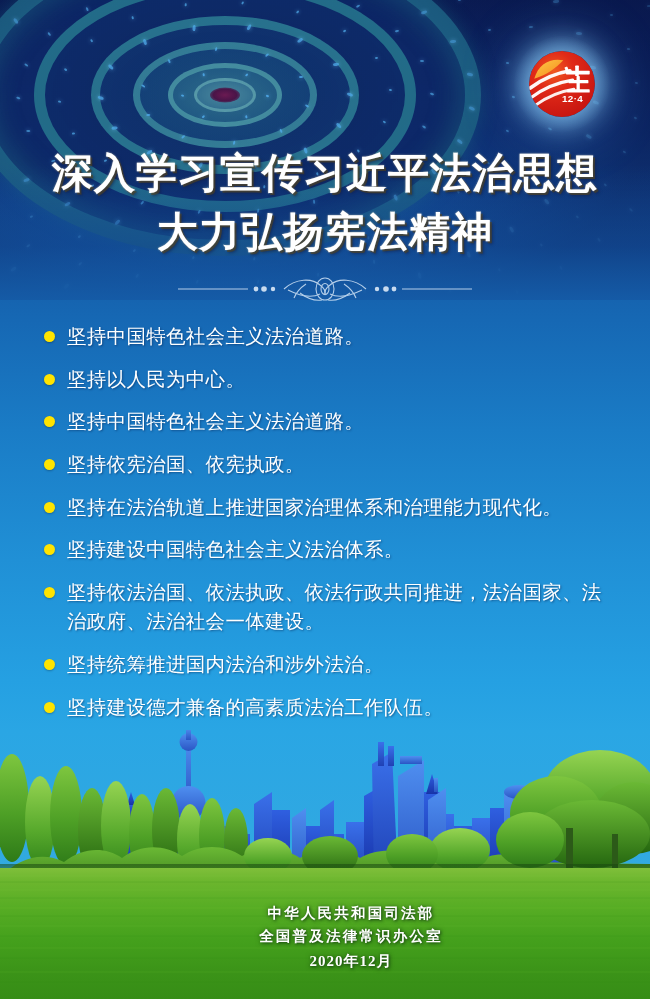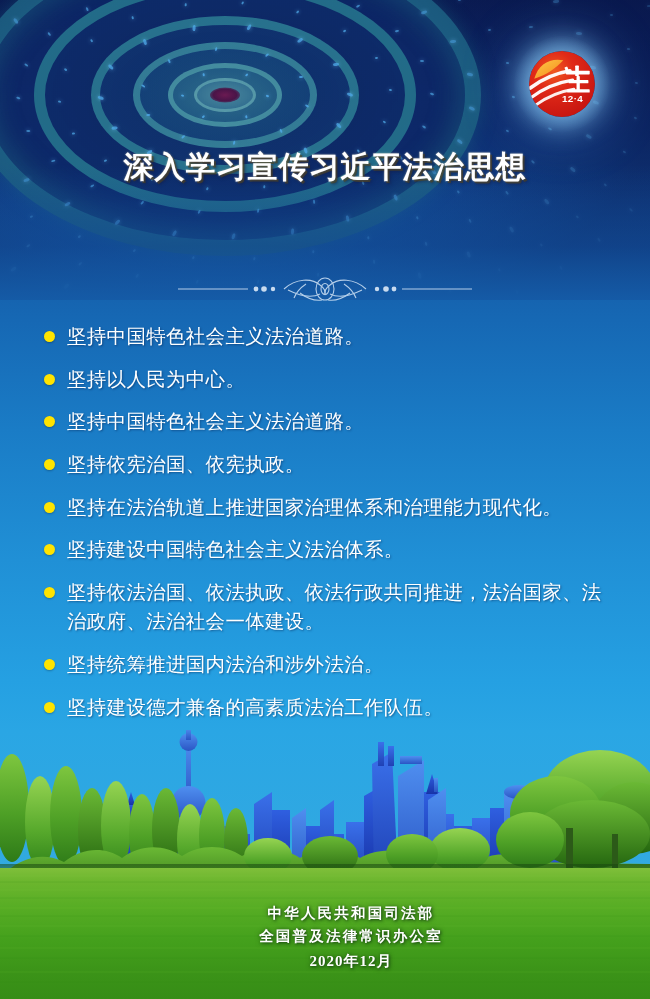--- a/index.html
+++ b/index.html
@@ -98,21 +98,21 @@
     font-family:"Liberation Sans","DejaVu Sans",sans-serif;
     font-weight:700;
     color:#ffffff;
     letter-spacing:1px;
     line-height:1.24;
     text-shadow:
       2px 2px 0 rgba(90,70,20,0.55),
       3px 3px 3px rgba(20,30,70,0.55),
       0 0 2px rgba(255,240,200,0.6);
   }
-  .title-1{font-size:30px;text-align:center;}
+  .title-1{font-size:41px;text-align:center;}
   .title-2{font-size:41px;margin-top:8px;}
 
   
   .ornament{
     position:absolute;left:0;top:272px;width:650px;height:34px;
   }
 
   
   .logo{
     position:absolute;left:529px;top:51px;width:66px;height:66px;
@@ -389,20 +389,21 @@
         <rect x="58" y="58" width="34" height="5" rx="1"></rect>
         <rect x="55" y="24" width="4.5" height="9" rx="1" transform="rotate(-22 57 28)"></rect>
       </g>
 
       <text x="66" y="77" font-family="Liberation Sans, sans-serif" font-size="15" font-weight="700" fill="#ffffff" text-anchor="middle" letter-spacing="0.5">12·4</text>
     </svg>
   </div>
 
   <div class="title-wrap">
     <div class="title-line title-1">深入学习宣传习近平法治思想</div>
+    <div class="title-line title-2">大力弘扬宪法精神</div>
   </div>
 
   <div class="ornament">
     <svg width="650" height="34" viewBox="0 0 650 34">
       <g stroke="#cfe2f5" stroke-width="1.1" fill="none" opacity="0.85">
         <line x1="178" y1="17" x2="248" y2="17"></line>
         <line x1="402" y1="17" x2="472" y2="17"></line>
         <circle cx="256" cy="17" r="2.4" fill="#e8f2fd" stroke="none"></circle>
         <circle cx="264" cy="17" r="2.8" fill="#e8f2fd" stroke="none"></circle>
         <circle cx="273" cy="17" r="2.2" fill="#e8f2fd" stroke="none"></circle>

